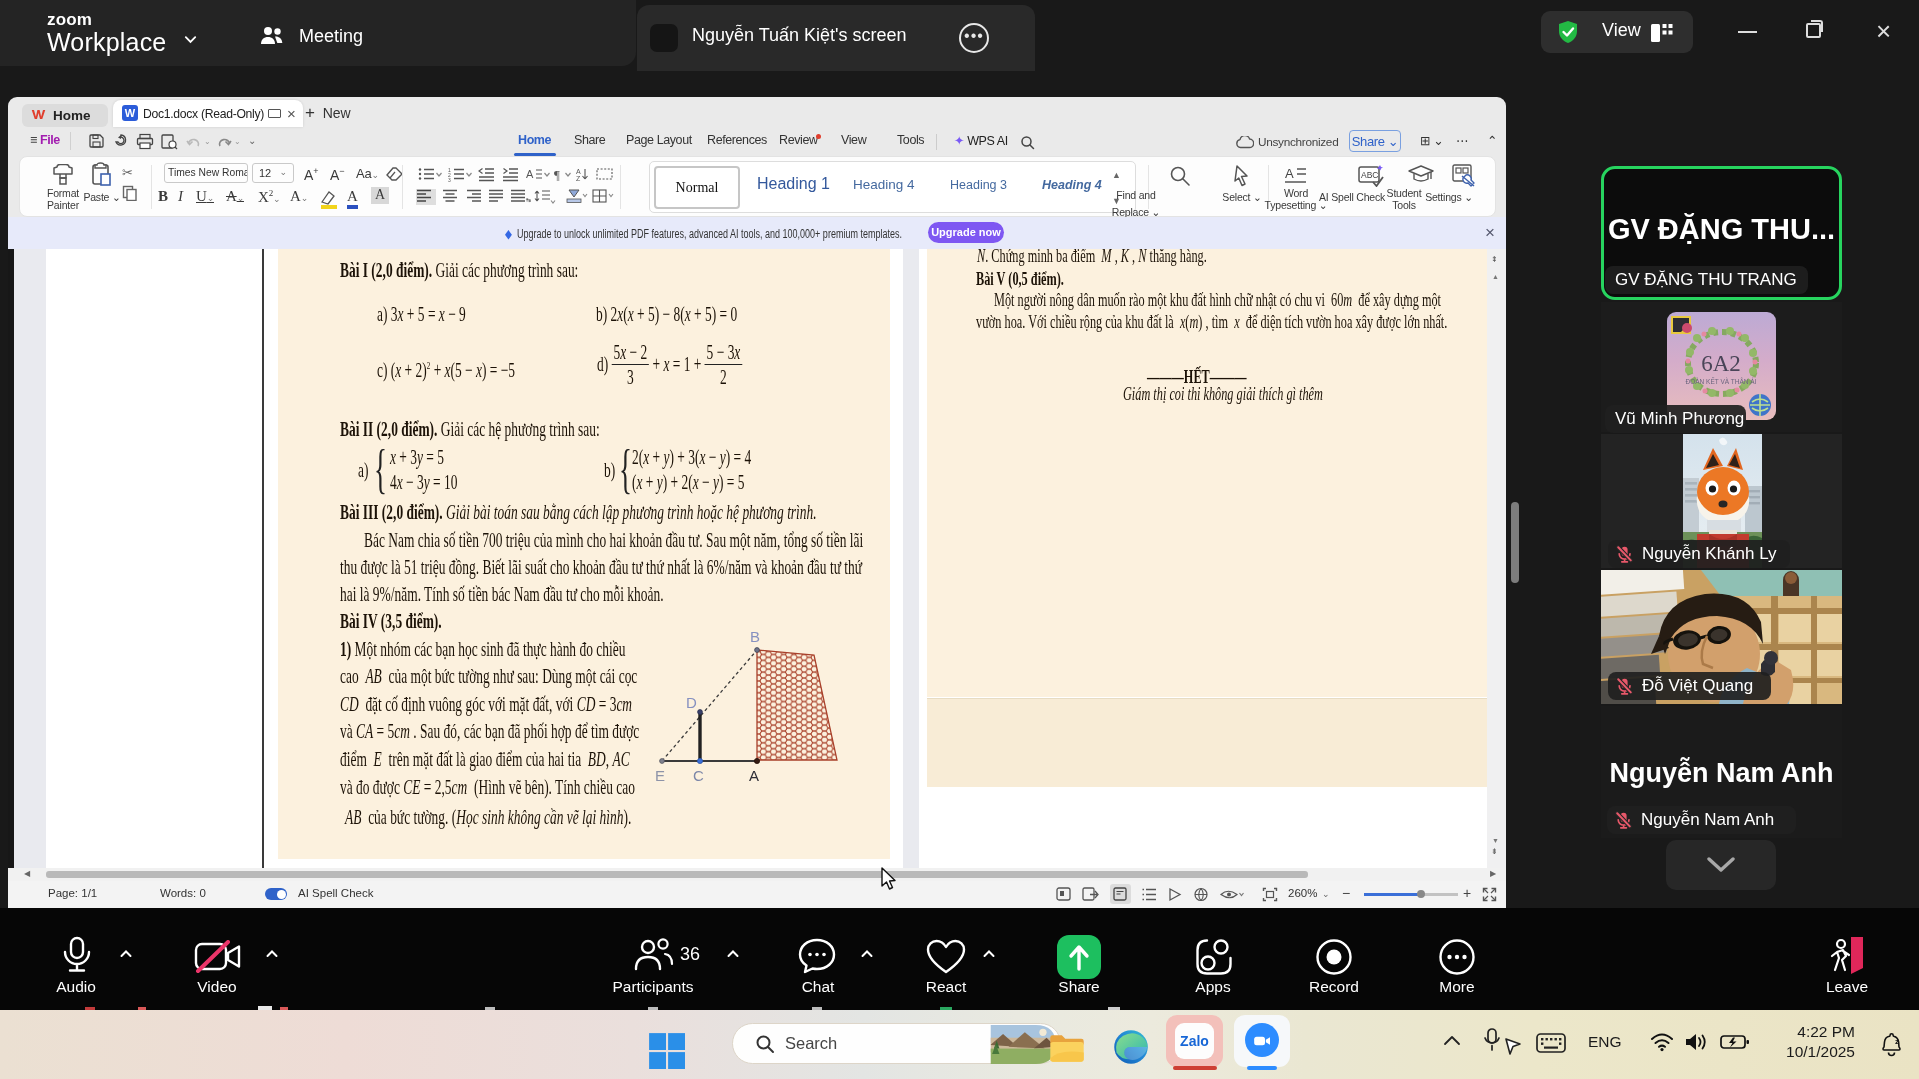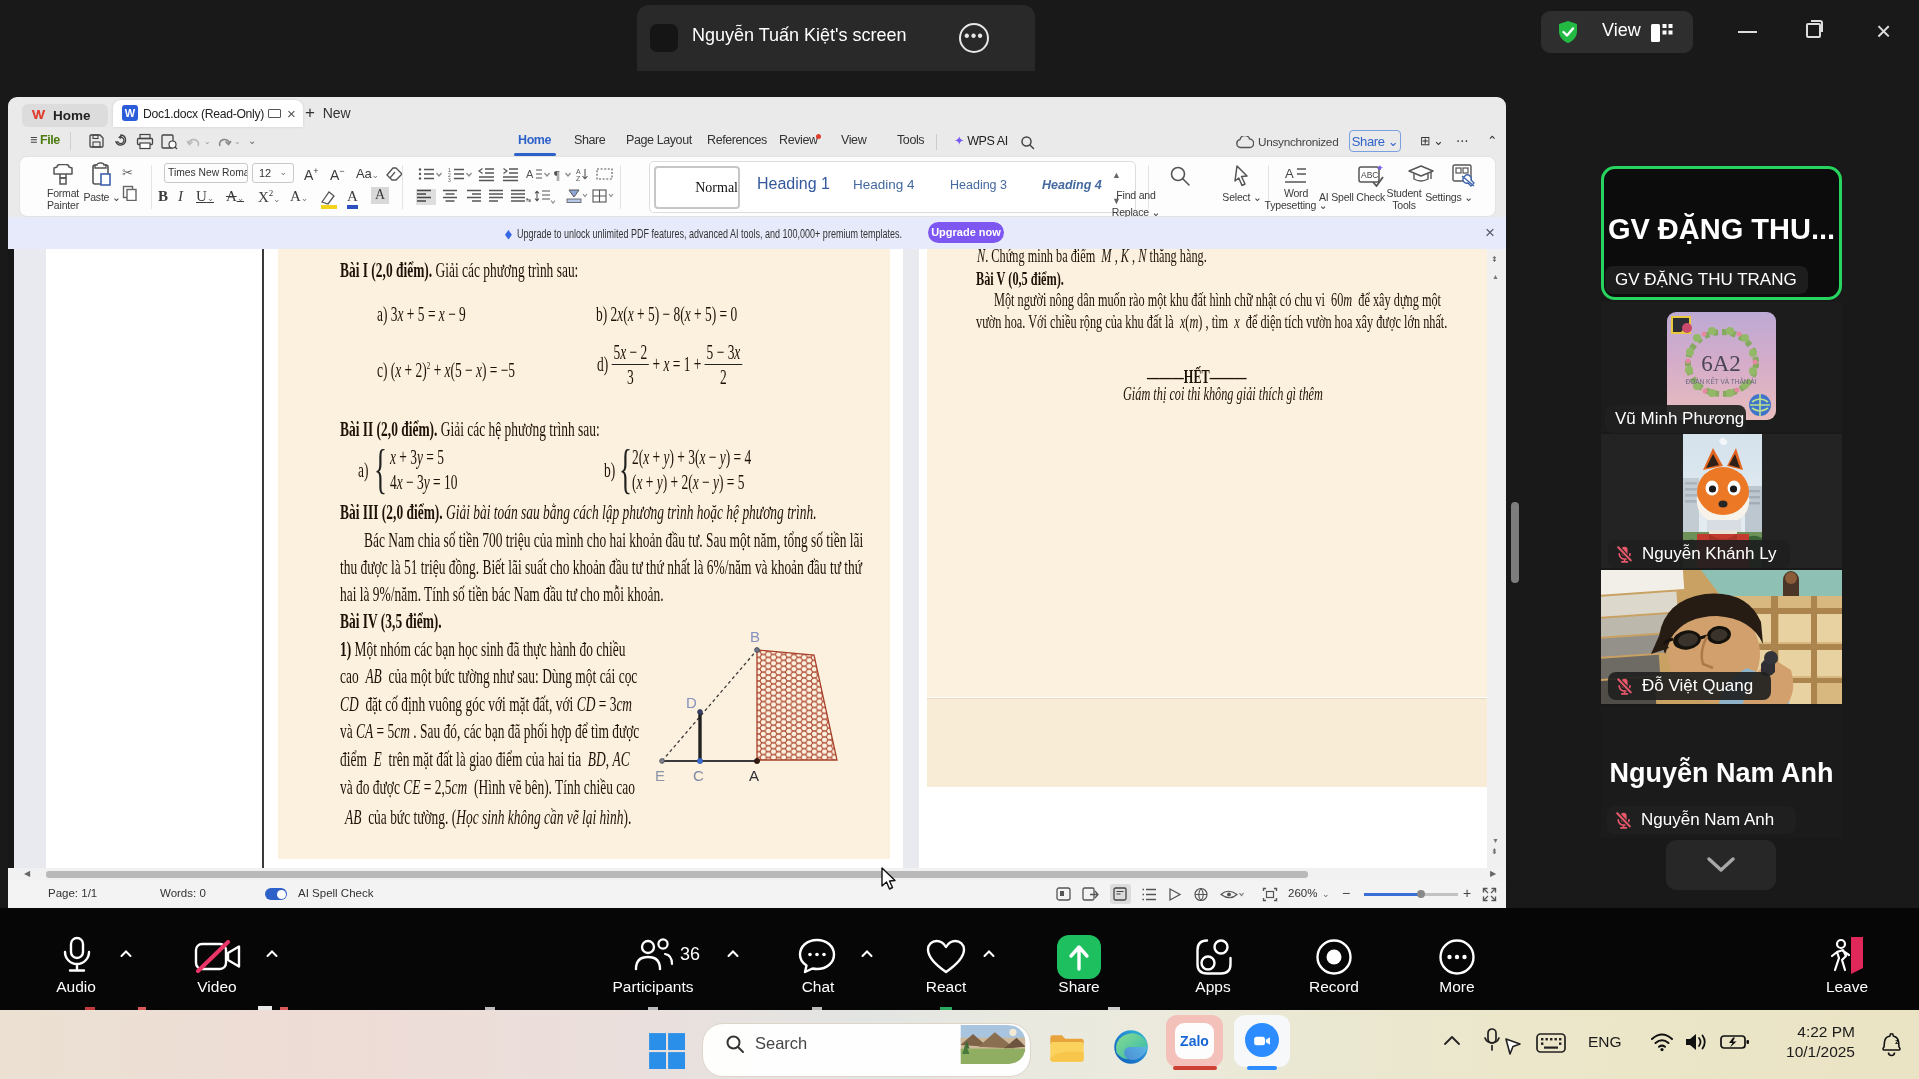--- a/index.html
+++ b/index.html
@@ -42,21 +42,21 @@
 .m-active{color:#2f62c9;font-weight:700}
 .m-underline{position:absolute;left:506px;top:26px;width:42px;height:3px;background:#2f62c9;border-radius:2px}
 .share-btn{position:absolute;left:1341px;top:3px;width:52px;height:22px;border:1px solid #7aa0e0;border-radius:4px;color:#2f62c9;font-size:13px;text-align:center;line-height:21px}
 
 #ribbon{position:absolute;left:11px;top:59px;width:1477px;height:61px;background:#fdfdfd;border-radius:8px;border:1px solid #e3e3e3}
 .ric{position:absolute;color:#3a3a3a;font-size:10.5px;text-align:center;letter-spacing:-.2px}
 .rsep{position:absolute;top:8px;width:1px;height:44px;background:#e4e4e4}
 .fontbox{position:absolute;left:144px;top:6px;width:84px;height:20px;border:1px solid #c9c9c9;border-radius:3px;font-size:10.3px;color:#333;padding:3px 3px;white-space:nowrap;overflow:hidden}
 .sizebox{position:absolute;left:232px;top:6px;width:42px;height:20px;border:1px solid #c9c9c9;border-radius:3px;font-size:11px;color:#333;padding:3px 6px}
 .gallery{position:absolute;left:629px;top:4px;width:487px;height:52px;border:1px solid #ddd;border-radius:5px;background:#fff}
-.norm{position:absolute;left:4px;top:4px;width:86px;height:43px;border:2px solid #c6c6c6;border-radius:4px;text-align:right;line-height:40px;font-family:"Liberation Serif",serif;font-size:14px;color:#111}
+.norm{position:absolute;left:4px;top:4px;width:86px;height:43px;border:2px solid #c6c6c6;border-radius:4px;text-align:center;line-height:40px;font-family:"Liberation Serif",serif;font-size:14px;color:#111}
 .h1{position:absolute;left:107px;top:13px;color:#33589c;font-size:16px}
 .h2{position:absolute;left:203px;top:15px;color:#44699f;font-size:13.5px}
 .h3{position:absolute;left:300px;top:16px;color:#44699f;font-size:12.5px;font-weight:400}
 .h4{position:absolute;left:392px;top:16px;color:#44699f;font-size:12.5px;font-style:italic;font-weight:700}
 .gal-ar{position:absolute;left:462px;color:#666;font-size:9px}
 
 #banner{position:absolute;left:0;top:120px;width:100%;height:32px;background:#e7eafa}
 #banner .txt{position:absolute;left:497px;top:9px;font-size:12.5px;color:#333;transform:scaleX(.72);transform-origin:0 0;white-space:nowrap}
 .upg{position:absolute;left:920px;top:5px;width:76px;height:21px;background:#7e57f2;border-radius:11px;color:#fff;font-size:11px;font-weight:700;text-align:center;line-height:21px;white-space:nowrap}
 .ban-x{position:absolute;left:1477px;top:6px;color:#55586e;font-size:17px}
@@ -93,28 +93,42 @@
   radial-gradient(circle at 50% 50%, transparent 0, transparent 100%)}
 .micsvg{position:absolute;left:7px;top:5px}
 
 #ztool{position:absolute;left:0;top:908px;width:1919px;height:102px;background:#060606}
 .zlab{position:absolute;top:70px;width:120px;text-align:center;color:#fff;font-size:15.5px}
 .caret{position:absolute;width:12px;height:12px}
 
 #taskbar{position:absolute;left:0;top:1010px;width:1919px;height:69px;background:linear-gradient(90deg,#ebe0d2 0%,#eedcd6 18%,#eadfdc 33%,#e3e5e3 45%,#e9e9e0 53%,#eceadd 60%,#eae7d2 68%,#ece7ca 80%,#eae3c4 100%)}
 .tico{position:absolute;top:16px;width:38px;height:38px}
 .tstr{position:absolute;color:#1b1b1b;font-size:15px}
-#search{position:absolute;left:702px;top:13px;width:329px;height:54px;background:rgba(255,255,255,.94);border:1px solid #ddd5c8;border-radius:21px}
+#search{position:absolute;left:732px;top:13px;width:329px;height:41px;background:rgba(255,255,255,.94);border:1px solid #ddd5c8;border-radius:21px}
 #search .s{position:absolute;left:52px;top:10px;color:#454545;font-size:16.5px}
 </style>
 </head>
 <body>
 <div id="stage">
 
 <div id="topbar">
+  <div id="tb-left">
+    <div class="zlogo">zoom</div>
+    <div class="zlogo2">Workplace</div>
+    <svg class="tb-chev" viewBox="0 0 16 16">
+          <path d="M3 5.5 L8 10.5 L13 5.5" stroke="#fff" stroke-width="2" fill="none" stroke-linecap="round"></path>
+        </svg>
+    <svg class="meet-ico" width="28" height="28" viewBox="0 0 28 28">
+          <circle cx="10" cy="9" r="4" fill="#fff"></circle>
+          <path d="M3 22c0-4.5 3-7 7-7s7 2.5 7 7z" fill="#fff"></path>
+          <circle cx="19.5" cy="9.5" r="3.2" fill="#fff"></circle>
+          <path d="M17 14.6c3.5-.4 6.8 1.6 7.3 6.4h-5" fill="#fff"></path>
+        </svg>
+    <div class="meet-txt">Meeting</div>
+  </div>
   <div id="tb-tab">
     <div class="share-cb"></div>
     <div class="share-name">Nguyễn Tuấn Kiệt's screen</div>
     <div id="dots-btn">•••</div>
   </div>
   <div id="view-grp">
     <svg style="position:absolute;left:14px;top:8px" width="26" height="26" viewBox="0 0 26 26">
           <path d="M13 2 L22 5 V12 C22 18 18 22 13 24 C8 22 4 18 4 12 V5 Z" fill="#23ba44"></path>
           <path d="M8.5 13 L12 16.5 L18 9.5" stroke="#fff" stroke-width="2.4" fill="none" stroke-linecap="round" stroke-linejoin="round"></path>
         </svg>
@@ -143,21 +157,21 @@
     </div>
     <div class="doc-tab">
       <div class="doc-ico">W</div>
       <div class="t">Doc1.docx (Read-Only)</div>
       <div class="mon"></div>
       <div class="doc-x">×</div>
     </div>
     <div class="new-tab"><span style="font-size:17px">+</span>&nbsp; New</div>
   </div>
   <div id="wmenu">
-    <div class="it" style="left:22px;color:#444">≡ <span style="font-weight:700;color:#4d7c0f">File</span></div>
+    <div class="it" style="left:22px;color:#444">≡ <span style="font-weight:700;color:#a21caf">File</span></div>
     <svg class="abs" style="left:80px;top:6px" width="17" height="17" viewBox="0 0 17 17">
           <path d="M2 3 q0-1 1-1 h9 l3 3 v8 q0 1 -1 1 h-11 q-1 0 -1-1 Z" stroke="#444" stroke-width="1.3" fill="none"></path>
           <rect x="5" y="9" width="7" height="5" stroke="#444" stroke-width="1.1" fill="none"></rect>
           <rect x="5" y="2" width="5" height="3.5" stroke="#444" stroke-width="1.1" fill="none"></rect>
         </svg>
 <svg class="abs" style="left:104px;top:6px" width="17" height="17" viewBox="0 0 17 17">
           <path d="M9 2 a5 5 0 1 1 -5 7 l2 0 a3.2 3.2 0 1 0 3 -4.8 Z" stroke="#444" stroke-width="1.3" fill="none"></path>
           <path d="M9 2 L9 6 L6 4.5 Z" fill="#444"></path>
         </svg>
 <svg class="abs" style="left:128px;top:6px" width="18" height="17" viewBox="0 0 18 17">

